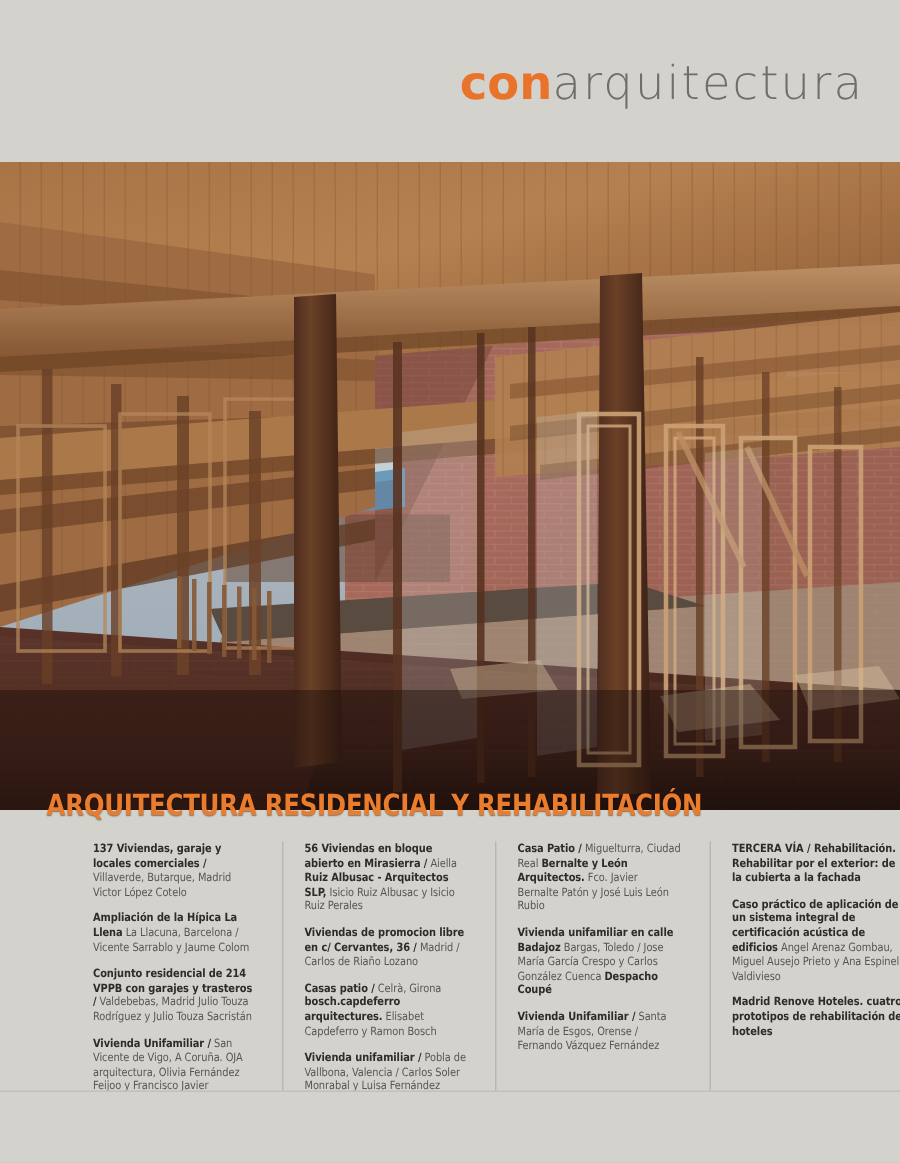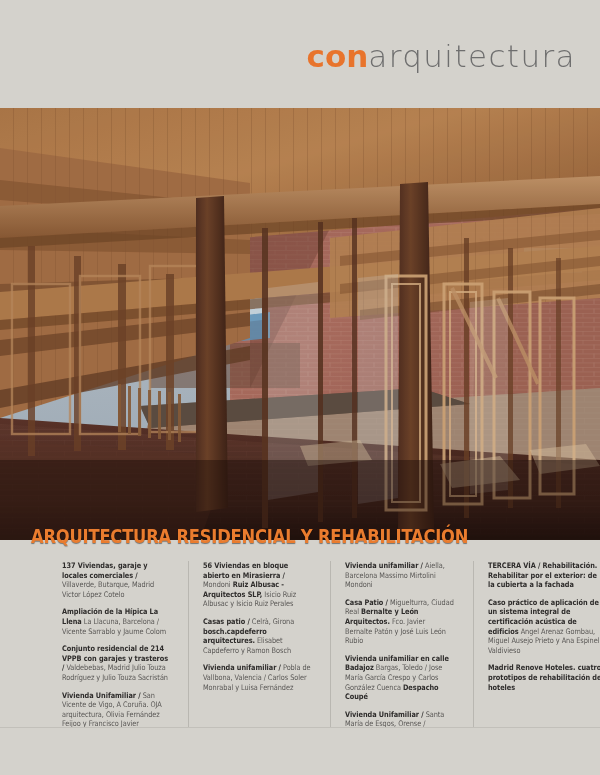--- a/index.html
+++ b/index.html
@@ -363,34 +363,34 @@
         <div class="entry">
           <p><b>Conjunto residencial de 214 VPPB con garajes y trasteros /</b><span> Valdebebas, Madrid Julio Touza Rodríguez y Julio Touza Sacristán</span></p>
         </div>
         <div class="entry">
           <p><b>Vivienda Unifamiliar /</b><span> San Vicente de Vigo, A Coruña. OJA arquitectura, Olivia Fernández Feijoo y Francisco Javier Rodríguez García</span></p>
         </div>
       </div>
 
       <div class="col">
         <div class="entry">
-          <p><b>56 Viviendas en bloque abierto en Mirasierra /</b><span> Mondoni</span> <b>Ruiz Albusac - Arquitectos SLP,</b><span> Isicio Ruiz Albusac y Isicio Ruiz Perales</span></p>
+          <p><b>56 Viviendas en bloque abierto en Mirasierra /</b><span> Aiella</span> <b>Ruiz Albusac - Arquitectos SLP,</b><span> Isicio Ruiz Albusac y Isicio Ruiz Perales</span></p>
+        </div>
+        <div class="entry">
+          <p><b>Viviendas de promocion libre en c/ Cervantes, 36 /</b><span> Madrid / Carlos de Riaño Lozano</span></p>
         </div>
         <div class="entry">
           <p><b>Casas patio /</b><span> Celrà, Girona</span> <b>bosch.capdeferro arquitectures.</b><span> Elisabet Capdeferro y Ramon Bosch</span></p>
         </div>
         <div class="entry">
           <p><b>Vivienda unifamiliar /</b><span> Pobla de Vallbona, Valencia / Carlos Soler Monrabal y Luisa Fernández</span></p>
         </div>
       </div>
 
       <div class="col">
-        <div class="entry">
-          <p><b>Vivienda unifamiliar /</b><span> Aiella, Barcelona Massimo Mirtolini Mondoni</span></p>
-        </div>
         <div class="entry">
           <p><b>Casa Patio /</b><span> Miguelturra, Ciudad Real</span> <b>Bernalte y León Arquitectos.</b><span> Fco. Javier Bernalte Patón y José Luis León Rubio</span></p>
         </div>
         <div class="entry">
           <p><b>Vivienda unifamiliar en calle Badajoz</b><span> Bargas, Toledo / Jose María García Crespo y Carlos González Cuenca </span><b>Despacho Coupé</b></p>
         </div>
         <div class="entry">
           <p><b>Vivienda Unifamiliar /</b><span> Santa María de Esgos, Orense / Fernando Vázquez Fernández</span></p>
         </div>
       </div>

